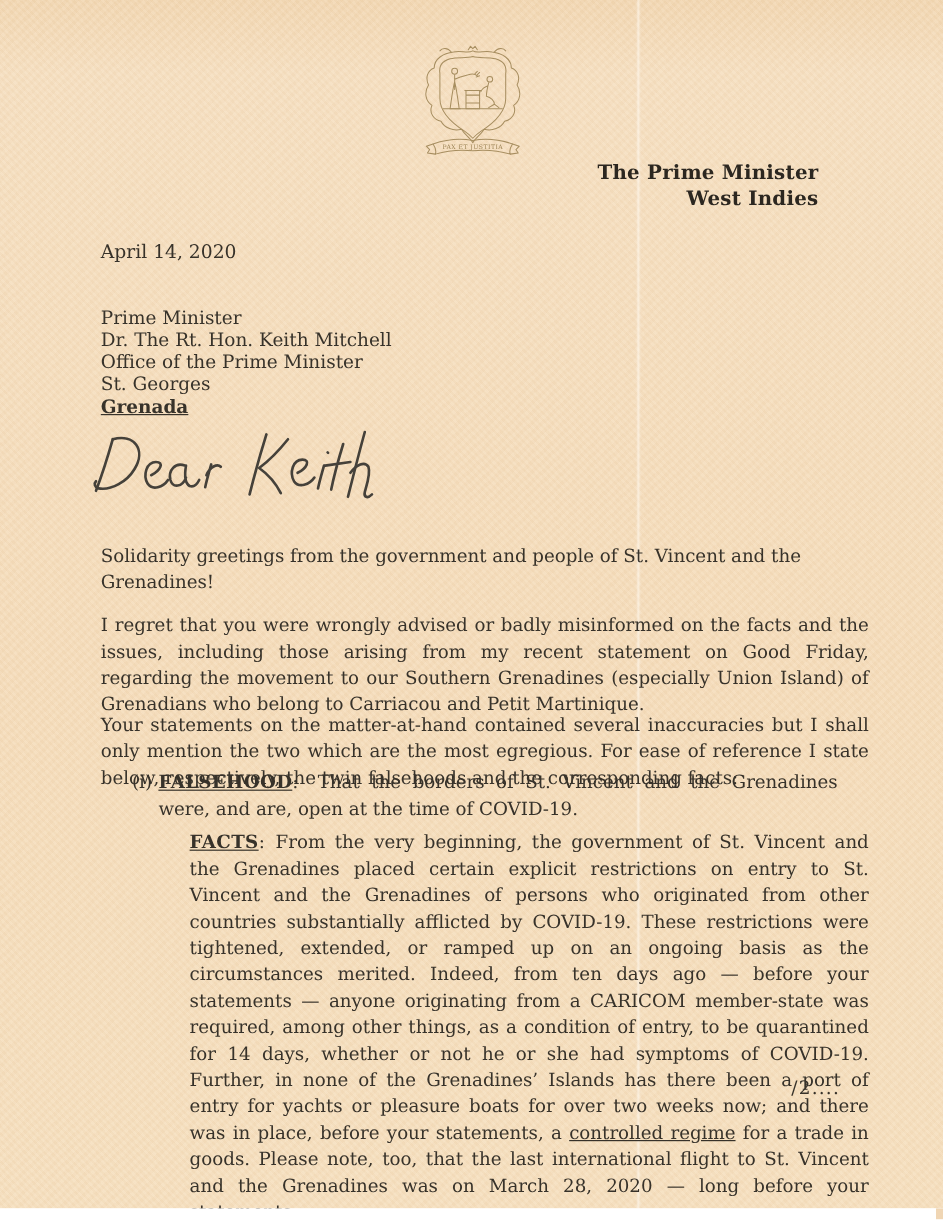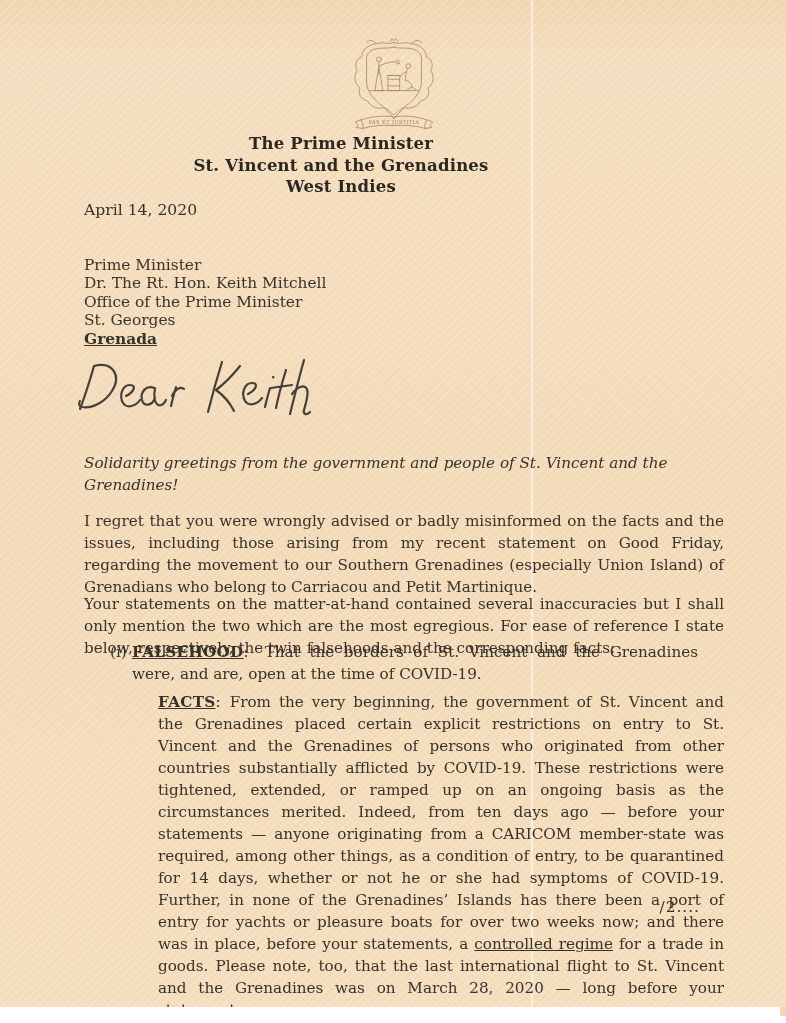--- a/index.html
+++ b/index.html
@@ -17,34 +17,34 @@
       linear-gradient(180deg,#f2d7b2 0%,#f6dfc0 6%,#f5dcba 55%,#f6dfbe 100%);
   }
   .fold-line{
     position:absolute;left:531px;top:0;width:2px;height:1007px;
     background:rgba(255,252,245,0.5);
     box-shadow:0 0 2px rgba(255,255,255,0.4);
   }
   .crest{position:absolute;left:342px;top:36px;width:104px;height:96px;}
   .letterhead-text{
     position:absolute;left:0;top:133px;width:682px;
-    text-align:center;font-weight:bold;font-size:16.5px;line-height:21.5px;
+    text-align:right;font-weight:bold;font-size:16.5px;line-height:21.5px;
     color:#2c2720;letter-spacing:0.2px;
   }
   .date{position:absolute;left:84px;top:201px;font-size:15.6px;color:#37322a;text-align:right;}
   .recipient{position:absolute;left:84px;top:256px;font-size:15.4px;line-height:18.4px;color:#37322a;}
   .recipient .country{font-weight:bold;text-decoration:underline;}
   .salutation-wrap{position:absolute;left:70px;top:356px;width:260px;height:76px;}
   .sr-only{position:absolute;width:1px;height:1px;overflow:hidden;clip:rect(0 0 0 0);white-space:nowrap;}
   .para{
     position:absolute;left:84px;width:640px;
     font-size:15.2px;line-height:22px;color:#37322a;
     text-align:justify;
   }
-  .p1{top:452px;text-align:left;font-style:italic;}
+  .p1{top:452px;text-align:left;}
   .p2{top:510px;}
   .p3{top:573px;text-align:justify;margin-top:20px;}
   .item1{top:641px;}
   .item1 .marker{position:absolute;left:26px;top:0;}
   .item1 .item-text{margin-left:48px;width:566px;text-align:justify;}
   .facts{position:absolute;left:158px;top:691px;width:566px;
     font-size:15.2px;line-height:22px;color:#37322a;text-align:justify;}
   .label-ul{font-weight:bold;text-decoration:underline;letter-spacing:0.3px;}
   .gap-wide{display:inline-block;width:16px;}
   .gap-small{display:inline-block;width:9px;}
@@ -86,21 +86,20 @@
     <circle class="crest-line" cx="70" cy="31" r="2.5"></circle>
     <path class="crest-line" d="M69,34 C68,38 67,42 67,46 M68,37 C65,38 63,40 62,42 M67,46 C71,47 74,50 74,53 L69,56 M74,53 L78,56"></path>
 
     <path class="crest-line" d="M20,88 C32,84 44,83 55,85 C66,83 78,84 90,88 C88,91 87,94 88,97 C78,94 66,93 55,94 C44,93 32,94 22,97 C23,94 22,91 20,88 Z"></path>
     <path class="crest-line" d="M20,88 L14,90 L17,93 L15,96 L22,97 M90,88 L96,90 L93,93 L95,96 L88,97"></path>
     <text x="55" y="92.6" text-anchor="middle" font-size="5.4" letter-spacing="0.4" fill="#9c8354" style="font-family:'DejaVu Serif',serif;">PAX ET JUSTITIA</text>
   </svg>
 
   <div class="letterhead-text">
     <div>The Prime Minister</div>
-    <div>St. Vincent and the Grenadines</div>
     <div>West Indies</div>
   </div>
 
   <div class="date">April 14, 2020</div>
 
   <div class="recipient">
     <div>Prime Minister</div>
     <div>Dr. The Rt. Hon. Keith Mitchell</div>
     <div>Office of the Prime Minister</div>
     <div>St. Georges</div>

